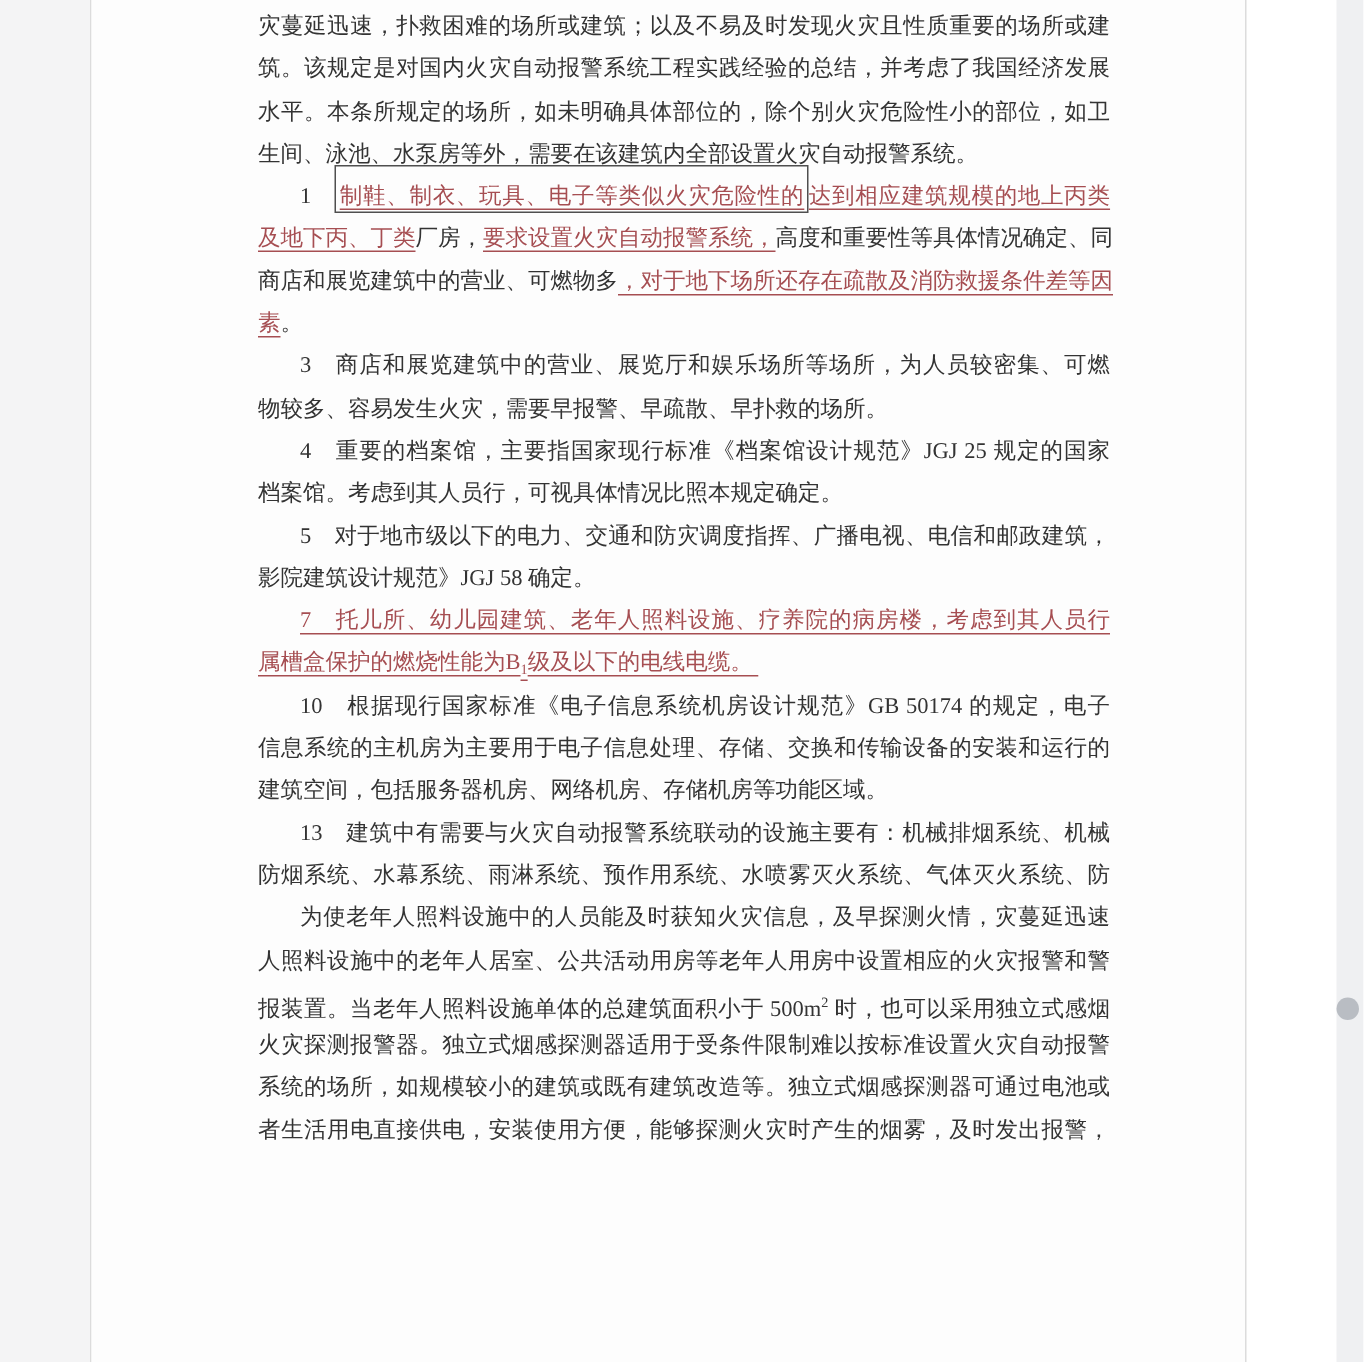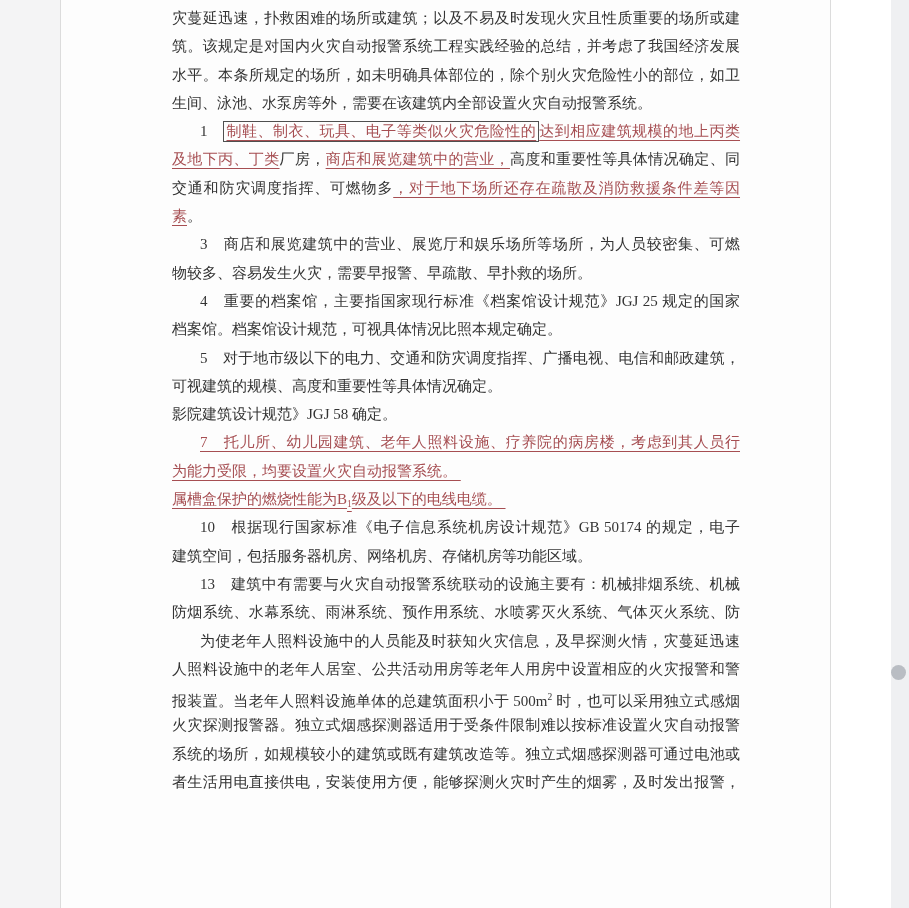--- a/index.html
+++ b/index.html
@@ -37,51 +37,50 @@
   .line.indent{padding-left:28px;width:540px;}
   .seg{white-space:pre;margin-top:22px;}
   .seg.red,.seg.redbox,.seg.redsub{
     color:var(--red,#a64e52);
     text-decoration:underline;
     text-underline-offset:3.5px;
     text-decoration-thickness:1px;
   }
   .seg.redbox{
     border:1.5px solid #4f4f4f;
-    padding:1px 2px 2px 2px;
+    padding:12px 2px 2px 2px;
   }
   .seg.redsub{font-size:9.5px;vertical-align:-3px;}
   .seg.sup{font-size:9.5px;vertical-align:6px;}
 </style>
 </head>
 <body style="--ink: #333333; --red: #a64e52; --page: #fdfdfd; --gutter: #f4f4f5; --band: #eff0f2; --edge: #dcdcdc; --dot: #b9bdc3;">
 
 <div class="gutter-left"></div>
 
 <div class="page">
   <div class="textblock">
       <div class="line"><span class="seg normal">灾蔓延迅速，扑救困难的场所或建筑；以及不易及时发现火灾且性质重要的场所或建</span></div>
       <div class="line"><span class="seg normal">筑。该规定是对国内火灾自动报警系统工程实践经验的总结，并考虑了我国经济发展</span></div>
       <div class="line"><span class="seg normal">水平。本条所规定的场所，如未明确具体部位的，除个别火灾危险性小的部位，如卫</span></div>
       <div class="line end"><span class="seg normal">生间、泳池、水泵房等外，需要在该建筑内全部设置火灾自动报警系统。</span></div>
       <div class="line indent"><span class="seg normal">1　</span><span class="seg redbox">制鞋、制衣、玩具、电子等类似火灾危险性的</span><span class="seg red">达到相应建筑规模的地上丙类</span></div>
-      <div class="line"><span class="seg red">及地下丙、丁类</span><span class="seg normal">厂房，</span><span class="seg red">商店和展览建筑中的营业，</span><span class="seg normal">高度和重要性等具体情况确定、同</span></div>
-      <div class="line"><span class="seg normal">交通和防灾调度指挥、可燃物多</span><span class="seg red">，对于地下场所还存在疏散及消防救援条件差等因</span></div>
+      <div class="line"><span class="seg red">及地下丙、丁类</span><span class="seg normal">厂房，</span><span class="seg red">要求设置火灾自动报警系统，</span><span class="seg normal">高度和重要性等具体情况确定、同</span></div>
+      <div class="line"><span class="seg normal">商店和展览建筑中的营业、可燃物多</span><span class="seg red">，对于地下场所还存在疏散及消防救援条件差等因</span></div>
       <div class="line end"><span class="seg red">素</span><span class="seg normal">。</span></div>
       <div class="line indent"><span class="seg normal">3　商店和展览建筑中的营业、展览厅和娱乐场所等场所，为人员较密集、可燃</span></div>
       <div class="line end"><span class="seg normal">物较多、容易发生火灾，需要早报警、早疏散、早扑救的场所。</span></div>
       <div class="line indent"><span class="seg normal">4　重要的档案馆，主要指国家现行标准《档案馆设计规范》JGJ 25 规定的国家</span></div>
-      <div class="line end"><span class="seg normal">档案馆。档案馆设计规范，可视具体情况比照本规定确定。</span></div>
+      <div class="line end"><span class="seg normal">档案馆。考虑到其人员行，可视具体情况比照本规定确定。</span></div>
       <div class="line indent"><span class="seg normal">5　对于地市级以下的电力、交通和防灾调度指挥、广播电视、电信和邮政建筑，</span></div>
-      <div class="line end"><span class="seg normal">可视建筑的规模、高度和重要性等具体情况确定。</span></div>
       <div class="line end"><span class="seg normal">影院建筑设计规范》JGJ 58 确定。</span></div>
       <div class="line indent"><span class="seg red">7　托儿所、幼儿园建筑、老年人照料设施、疗养院的病房楼，考虑到其人员行</span></div>
-      <div class="line end"><span class="seg red">为能力受限，均要设置火灾自动报警系统。 </span></div>
       <div class="line end"><span class="seg red">属槽盒保护的燃烧性能为B</span><span class="seg redsub">1</span><span class="seg red">级及以下的电线电缆。 </span></div>
       <div class="line indent"><span class="seg normal">10　根据现行国家标准《电子信息系统机房设计规范》GB 50174 的规定，电子</span></div>
+      <div class="line"><span class="seg normal">信息系统的主机房为主要用于电子信息处理、存储、交换和传输设备的安装和运行的</span></div>
       <div class="line end"><span class="seg normal">建筑空间，包括服务器机房、网络机房、存储机房等功能区域。</span></div>
       <div class="line indent"><span class="seg normal">13　建筑中有需要与火灾自动报警系统联动的设施主要有：机械排烟系统、机械</span></div>
       <div class="line"><span class="seg normal">防烟系统、水幕系统、雨淋系统、预作用系统、水喷雾灭火系统、气体灭火系统、防</span></div>
       <div class="line indent"><span class="seg normal">为使老年人照料设施中的人员能及时获知火灾信息，及早探测火情，灾蔓延迅速</span></div>
       <div class="line"><span class="seg normal">人照料设施中的老年人居室、公共活动用房等老年人用房中设置相应的火灾报警和警</span></div>
       <div class="line"><span class="seg normal">报装置。当老年人照料设施单体的总建筑面积小于 500m</span><span class="seg sup">2</span><span class="seg normal"> 时，也可以采用独立式感烟</span></div>
       <div class="line"><span class="seg normal">火灾探测报警器。独立式烟感探测器适用于受条件限制难以按标准设置火灾自动报警</span></div>
       <div class="line"><span class="seg normal">系统的场所，如规模较小的建筑或既有建筑改造等。独立式烟感探测器可通过电池或</span></div>
       <div class="line"><span class="seg normal">者生活用电直接供电，安装使用方便，能够探测火灾时产生的烟雾，及时发出报警，</span></div>
     </div>

